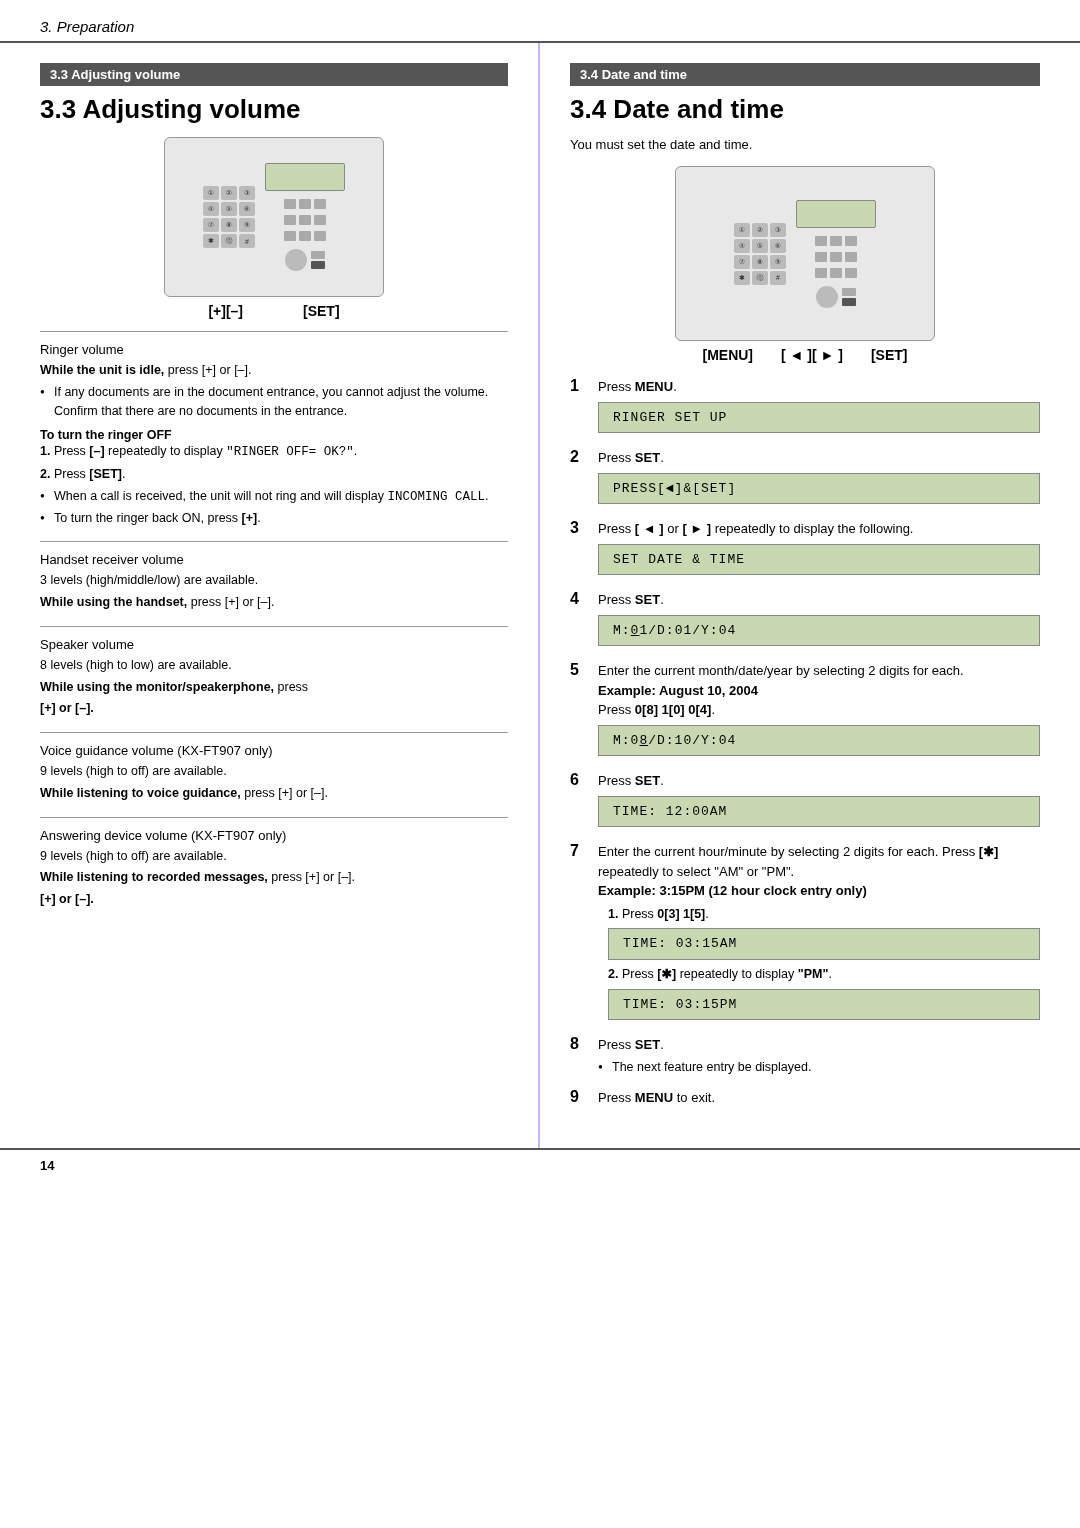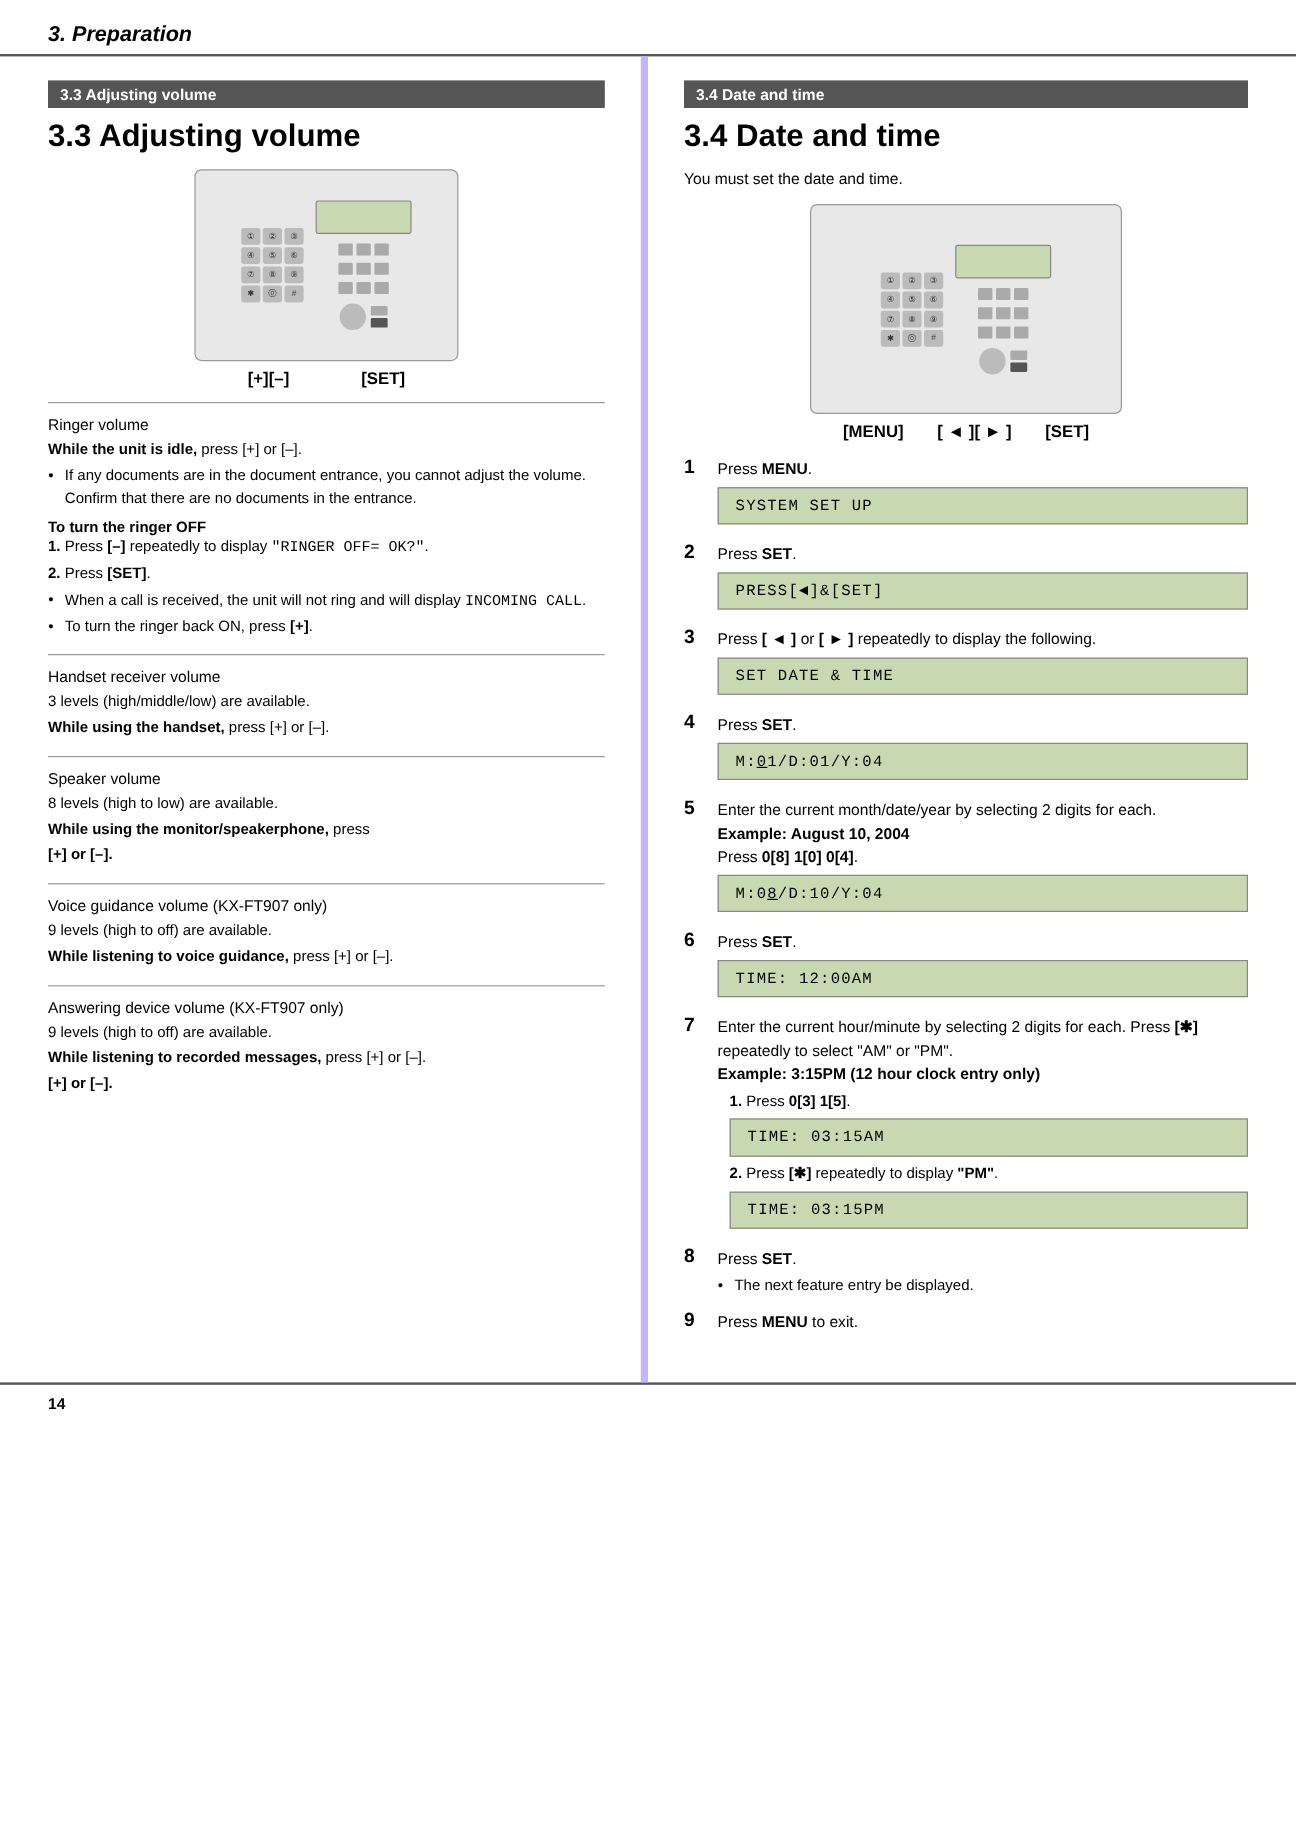--- a/index.html
+++ b/index.html
@@ -20,33 +20,33 @@
     }
 
     
     .preparation-header {
       padding: 18px 40px 0 40px;
       border-bottom: 2px solid #555;
       padding-bottom: 6px;
     }
     .preparation-header span {
       font-style: italic;
-      font-weight: bold;
-      font-size: 18px;
+      font-weight: normal;
+      font-size: 15px;
     }
 
     
     .two-col {
       display: flex;
       width: 100%;
     }
     .col-left {
       width: 50%;
       padding: 20px 30px 30px 40px;
-      border-right: 6px solid #c4b5fd;
+      border-right: 2px solid #c4b5fd;
     }
     .col-right {
       width: 50%;
       padding: 20px 40px 30px 30px;
     }
 
     
     .section-header {
       background: #555;
       color: #fff;
@@ -429,21 +429,21 @@
           <span>[MENU]</span>
           <span>[ ◄ ][ ► ]</span>
           <span>[SET]</span>
         </div>
       </div>
 
       <div class="step-row">
         <div class="step-number">1</div>
         <div class="step-content">
           Press <span class="bold">MENU</span>.
-          <div class="lcd-box">SYSTEM SET UP</div>
+          <div class="lcd-box">RINGER SET UP</div>
         </div>
       </div>
 
       <div class="step-row">
         <div class="step-number">2</div>
         <div class="step-content">
           Press <span class="bold">SET</span>.
           <div class="lcd-box">PRESS[◄]&amp;[SET]</div>
         </div>
       </div>

